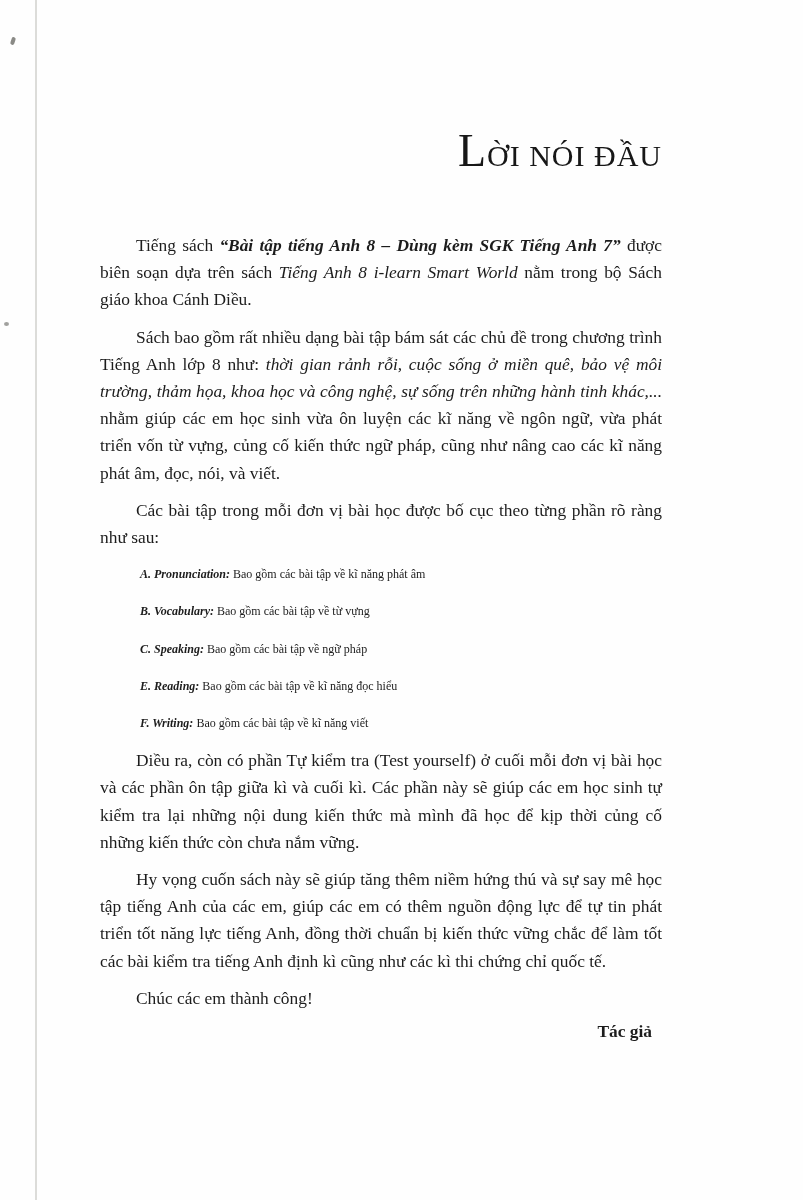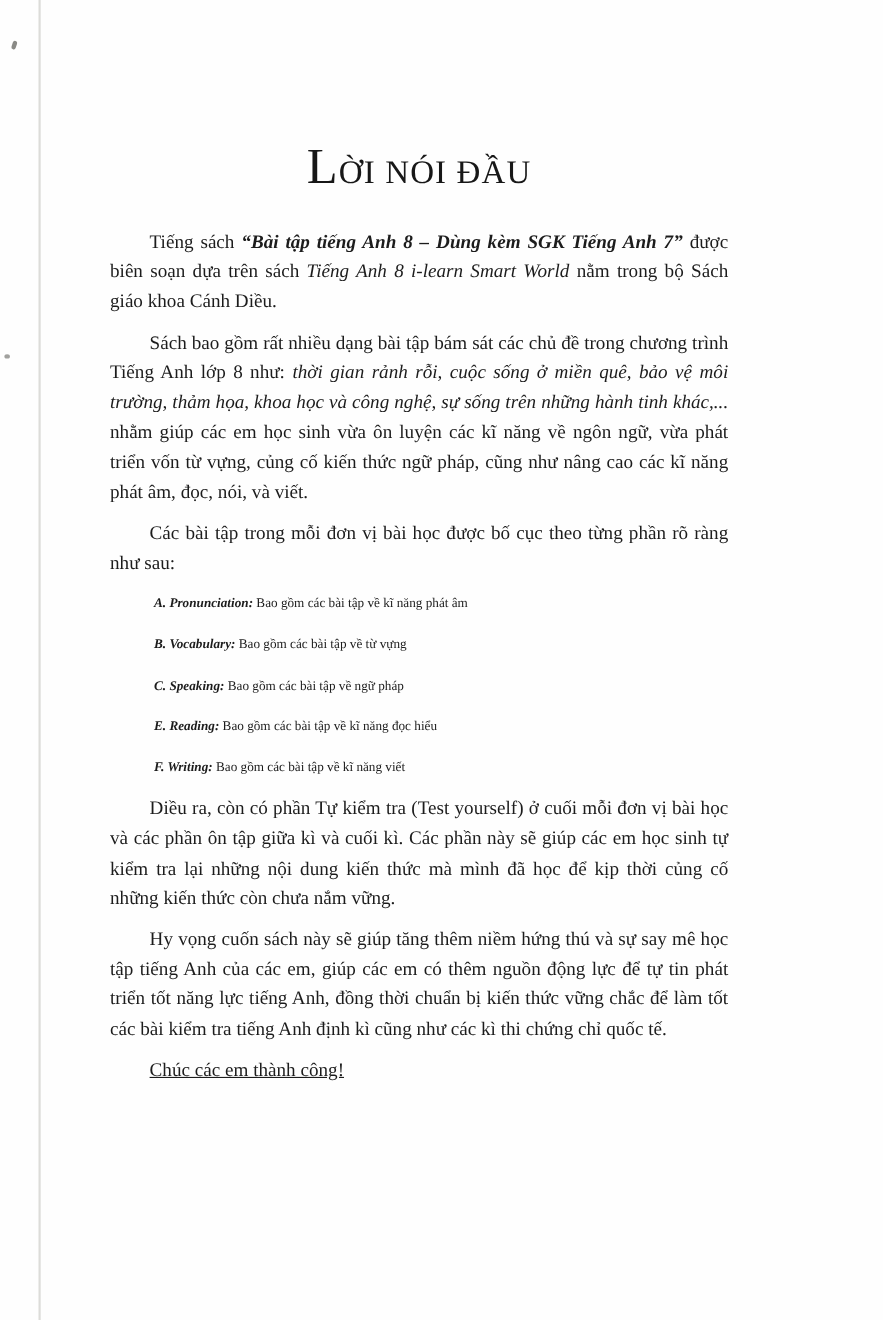--- a/index.html
+++ b/index.html
@@ -23,22 +23,22 @@
   .mark-1 { left: 11px; top: 37px; width: 4px; height: 8px; border-radius: 2px; transform: rotate(18deg); }
   .mark-2 { left: 4px; top: 322px; width: 5px; height: 4px; border-radius: 50%; opacity: .8; }
 
   .content {
     position: absolute;
     left: 100px;
     top: 128px;
     width: 562px;
   }
   .title {
-    margin: 0 0 26px 0;
-    text-align: center;
+    margin: 0 0 53px 0;
+    text-align: right;
     font-weight: normal;
     letter-spacing: 1px;
     line-height: 46px;
     color: #171717;
   }
   .title-initial { font-size: 46px; }
   .title-rest { font-size: 30px; }
 
   .para {
     margin: 0 0 10px 0;
@@ -50,21 +50,21 @@
   .bi { font-weight: bold; font-style: italic; }
   .it { font-style: italic; }
 
   .list { margin: 5px 0 4px 0; padding-left: 40px; }
   .list-item {
     margin: 0 0 10px 0;
     font-size: 12px;
     line-height: 27.2px;
   }
 
-  .last-line { margin-bottom: 6px; text-decoration: underline; }
+  .last-line { margin-bottom: 6px; }
   .signature {
     margin: 6px 0 0 0;
     font-size: 17.4px;
     line-height: 27.2px;
     text-align: right;
     font-weight: bold;
     padding-right: 10px;
   }
 </style>
 </head>
@@ -93,15 +93,16 @@
       <p class="list-item"><span class="bi">E. Reading:</span><span> Bao gồm các bài tập về kĩ năng đọc hiểu</span></p>
       <p class="list-item"><span class="bi">F. Writing:</span><span> Bao gồm các bài tập về kĩ năng viết</span></p>
     </div>
 
     <p class="para">Diều ra, còn có phần Tự kiểm tra (Test yourself) ở cuối mỗi đơn vị bài học và các phần ôn tập giữa kì và cuối kì. Các phần này sẽ giúp các em học sinh tự kiểm tra lại những nội dung kiến thức mà mình đã học để kịp thời củng cố những kiến thức còn chưa nắm vững.</p>
 
     <p class="para">Hy vọng cuốn sách này sẽ giúp tăng thêm niềm hứng thú và sự say mê học tập tiếng Anh của các em, giúp các em có thêm nguồn động lực để tự tin phát triển tốt năng lực tiếng Anh, đồng thời chuẩn bị kiến thức vững chắc để làm tốt các bài kiểm tra tiếng Anh định kì cũng như các kì thi chứng chỉ quốc tế.</p>
 
     <p class="para last-line">Chúc các em thành công!</p>
 
+    <p class="signature">Tác giả</p>
 
   </div>
 </div>
 
 </body></html>

